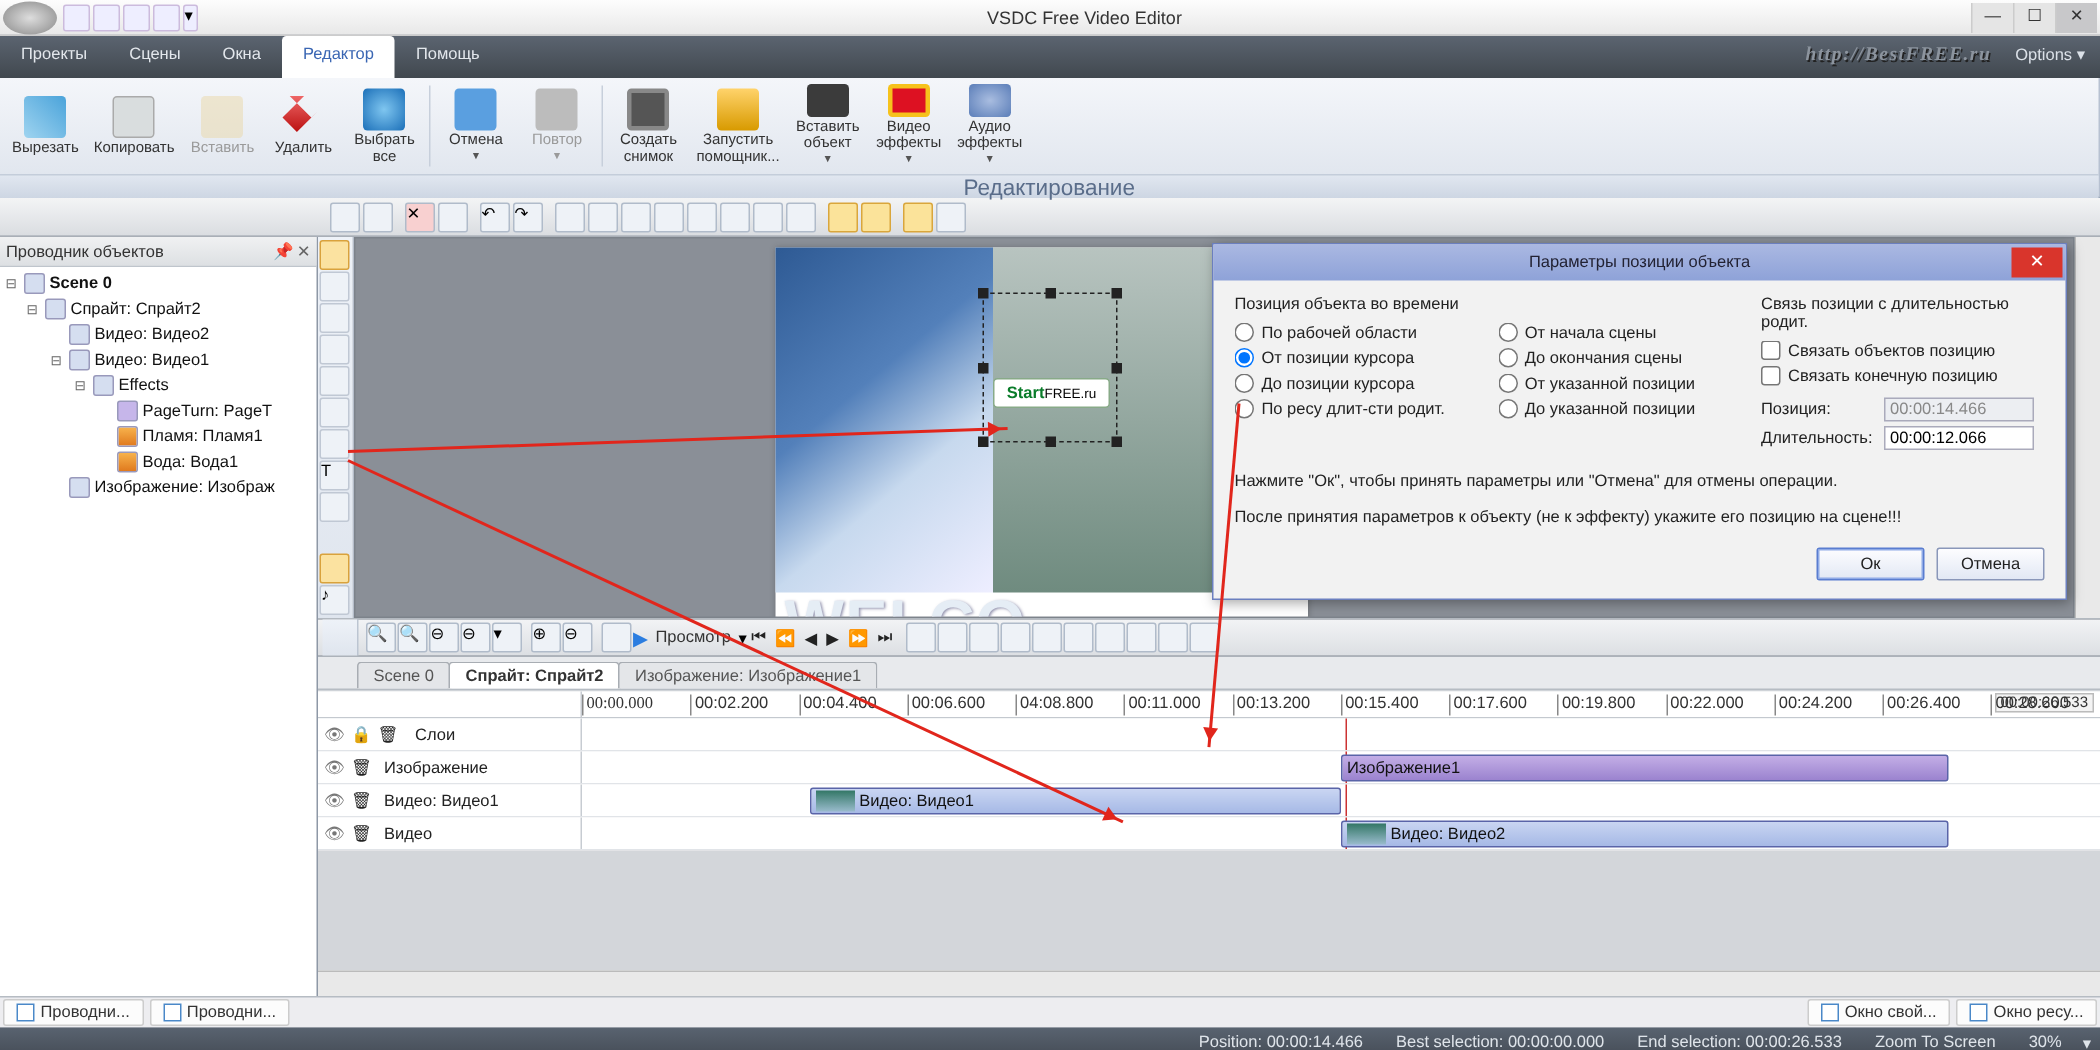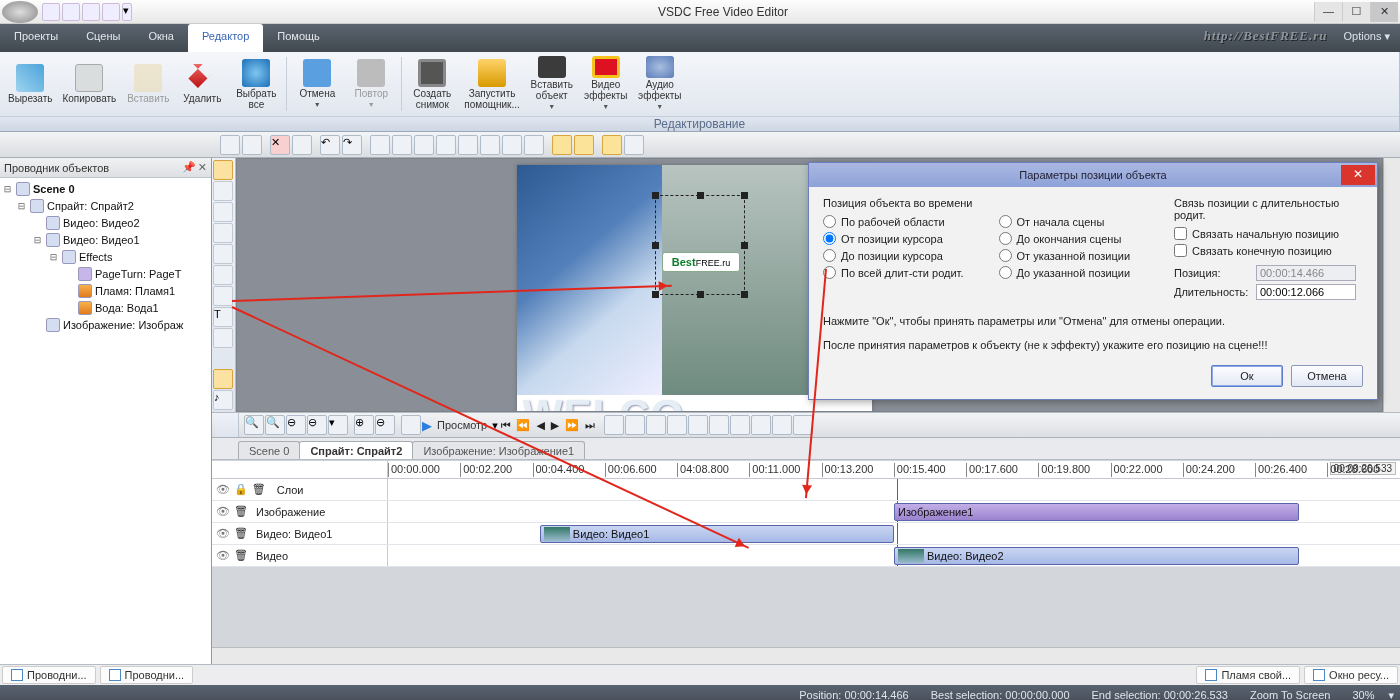--- a/index.html
+++ b/index.html
@@ -20,21 +20,21 @@
 .menubar .tab { padding: 6px 14px 0 14px; height:28px; cursor:pointer; }
 .menubar .tab.active { background:#fff; color:#3a66b3; border-radius:3px 3px 0 0; }
 .menubar .spacer { flex:1; }
 .menubar .watermark { font: italic bold 13px Georgia,serif; color:#8c949e; padding:4px 10px 0 0; letter-spacing:1px; text-shadow:1px 1px 0 #222;}
 .menubar .options { padding: 6px 10px 0 6px; color:#dbe1e8; }
 
 
 .ribbon { height:80px; background:linear-gradient(#f4f6fa,#dde3ec); border-bottom:1px solid #9aa7b9; display:flex; }
 .rgroup { border-right:1px solid #b7c1d1; display:flex; flex-direction:column; }
 .rgroup-body { flex:1; display:flex; align-items:center; padding:2px 4px; gap:2px;}
-.rgroup-caption { height:16px; text-align:center; font-size:12px; color:#5a6d8a; background:linear-gradient(#e1e7f0,#cdd6e3); border-top:1px solid #c4cdda;}
+.rgroup-caption { height:16px; text-align:center; font-size:15px; color:#5a6d8a; background:linear-gradient(#e1e7f0,#cdd6e3); border-top:1px solid #c4cdda;}
 .rbtn { display:flex; flex-direction:column; align-items:center; justify-content:center; min-width:52px; height:60px; border:1px solid transparent; border-radius:3px; padding:1px 3px;}
 .rbtn .ico { width:28px; height:28px; margin-bottom:1px; border-radius:3px; }
 .rbtn span { font-size:10px; color:#333; text-align:center; line-height:11px;}
 .rbtn.disabled span { color:#9a9a9a; }
 .rbtn .dd { font-size:7px; color:#555; }
 
 
 .ic-cut{background:linear-gradient(45deg,#9fd4f0,#4aa3da);} 
 .ic-copy{background:#d9ddde;border:1px solid #aaa;}
 .ic-paste{background:#e9d8a8;}
@@ -353,21 +353,21 @@
         <div class="vt sel"></div>
           <div class="vt">♪</div>
       </div>
       <div class="viewport">
         <div class="stage">
           <div class="video-left"></div>
           <div class="video-right"></div>
           <div class="welcome">WELCO</div>
         </div>
         <div class="selbox">
-          <div class="logo-badge"><b>Best</b>FREE.ru</div>
+          <div class="logo-badge"><b>Start</b>FREE.ru</div>
           <div class="h h1"></div>
             <div class="h h2"></div>
             <div class="h h3"></div>
             <div class="h h4"></div>
             <div class="h h5"></div>
             <div class="h h6"></div>
             <div class="h h7"></div>
             <div class="h h8"></div>
         </div>
       </div>
@@ -412,21 +412,21 @@
       <div class="tl-tab dim">Scene 0</div>
       <div class="tl-tab active">Спрайт: Спрайт2</div>
       <div class="tl-tab dim">Изображение: Изображение1</div>
     </div>
 
     <div class="timeline">
       <div class="tl-head">
         <div class="tl-left"></div>
         <div class="tl-scale" id="tlscale">
           <div class="duration-badge">00:00:26.533</div>
-        <div class="tick" style="left: 0%;">00:00.000</div>
+        <div class="tick" style="left: 0%; font-family: Liberation Serif, serif;">00:00.000</div>
             <div class="tick" style="left: 7.14%;">00:02.200</div>
             <div class="tick" style="left: 14.28%;">00:04.400</div>
             <div class="tick" style="left: 21.42%;">00:06.600</div>
             <div class="tick" style="left: 28.56%;">04:08.800</div>
             <div class="tick" style="left: 35.7%;">00:11.000</div>
             <div class="tick" style="left: 42.84%;">00:13.200</div>
             <div class="tick" style="left: 49.98%;">00:15.400</div>
             <div class="tick" style="left: 57.12%;">00:17.600</div>
             <div class="tick" style="left: 64.26%;">00:19.800</div>
             <div class="tick" style="left: 71.4%;">00:22.000</div>
@@ -496,21 +496,21 @@
       <div class="sq"></div>
       <span>Проводни...</span>
     </div>
   <div class="bt">
       <div class="sq"></div>
       <span>Проводни...</span>
     </div>
   <div class="spacer"></div>
   <div class="bt">
       <div class="sq"></div>
-      <span>Пламя свой...</span>
+      <span>Окно свой...</span>
     </div>
   <div class="bt">
       <div class="sq"></div>
       <span>Окно ресу...</span>
     </div>
 </div>
 
 <div class="statusbar">
   <div class="spacer"></div>
   <span class="seg"><span>Position:</span> <span>00:00:14.466</span></span>
@@ -536,21 +536,21 @@
       <label class="radio-row">
           <input type="radio" name="p1" checked="" style="">
           <span>От позиции курсора</span>
         </label>
       <label class="radio-row">
           <input type="radio" name="p1" style="">
           <span>До позиции курсора</span>
         </label>
       <label class="radio-row">
           <input type="radio" name="p1" style="">
-          <span>По всей длит-сти родит.</span>
+          <span>По ресу длит-сти родит.</span>
         </label>
     </div>
     <div class="dlg-col">
       <div class="grp-label">&nbsp;</div>
       <label class="radio-row">
           <input type="radio" name="p1" style="">
           <span>От начала сцены</span>
         </label>
       <label class="radio-row">
           <input type="radio" name="p1" style="">
@@ -562,21 +562,21 @@
         </label>
       <label class="radio-row">
           <input type="radio" name="p1" style="">
           <span>До указанной позиции</span>
         </label>
     </div>
     <div class="dlg-col" style="flex:1.2;">
       <div class="grp-label">Связь позиции с длительностью родит.</div>
       <label class="chk-row">
           <input type="checkbox" style="">
-          <span>Связать начальную позицию</span>
+          <span>Связать объектов позицию</span>
         </label>
       <label class="chk-row">
           <input type="checkbox" style="">
           <span>Связать конечную позицию</span>
         </label>
       <div class="dlg-fields">
         <div class="fld">
             <label>Позиция:</label>
             <input disabled="" value="00:00:14.466" style="">
           </div>

